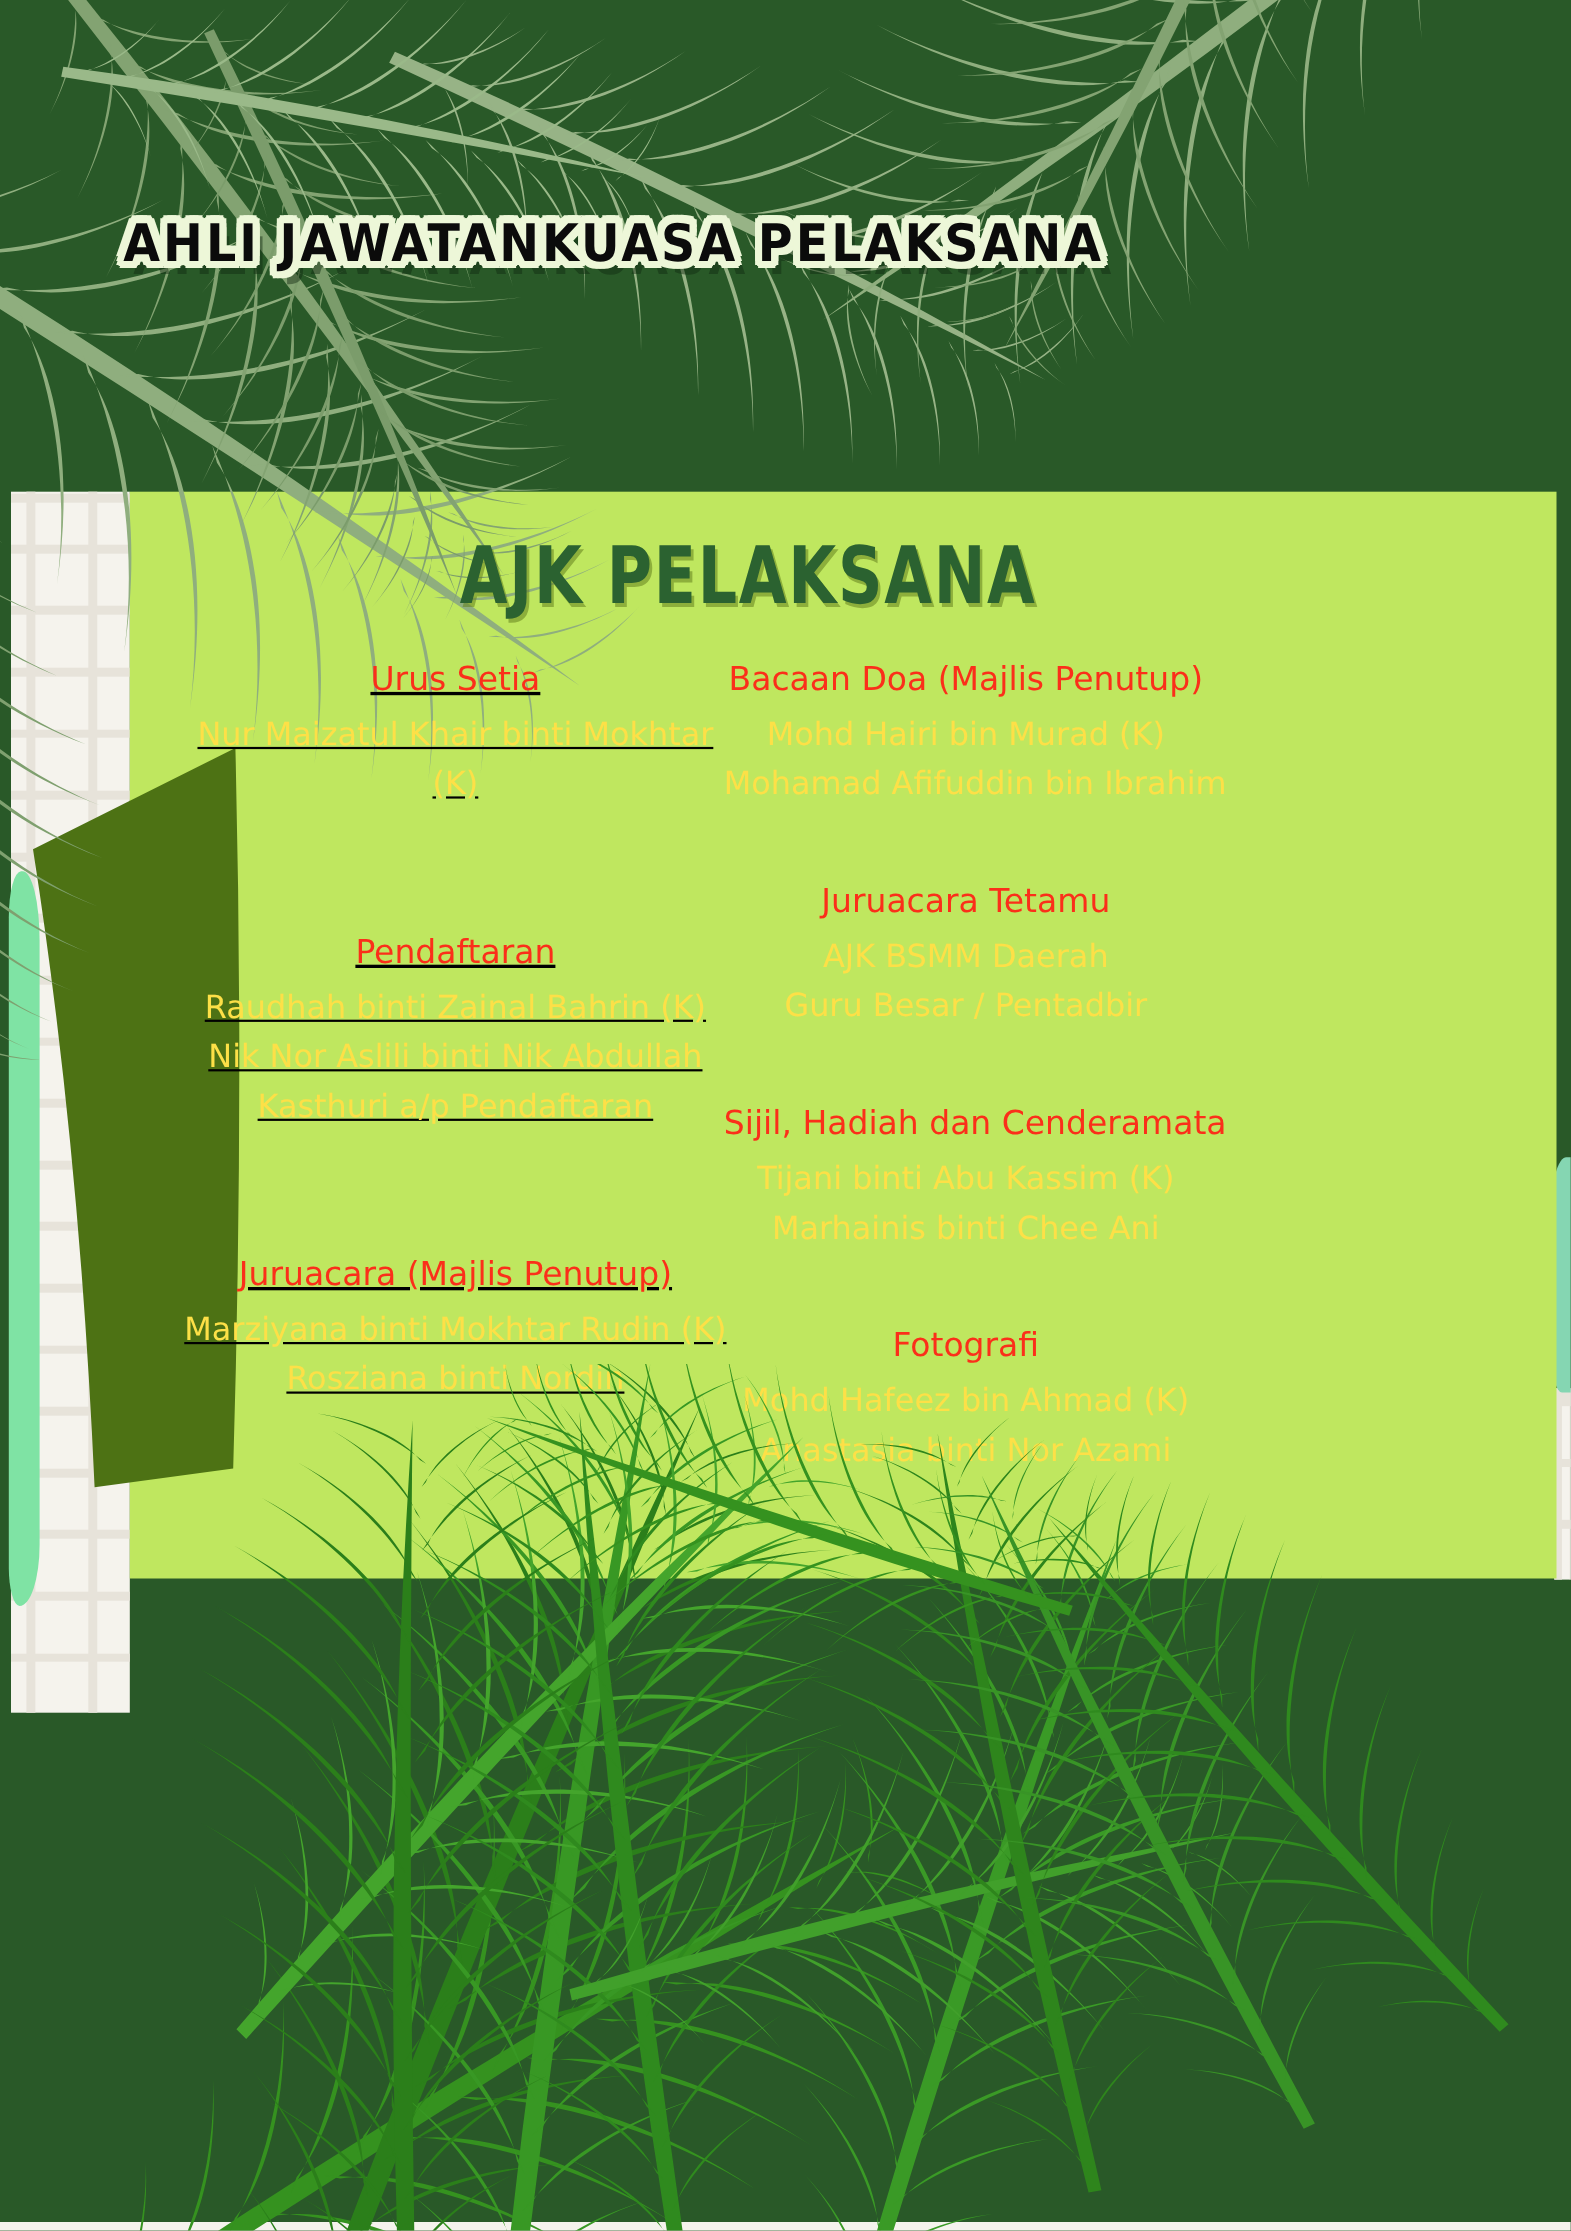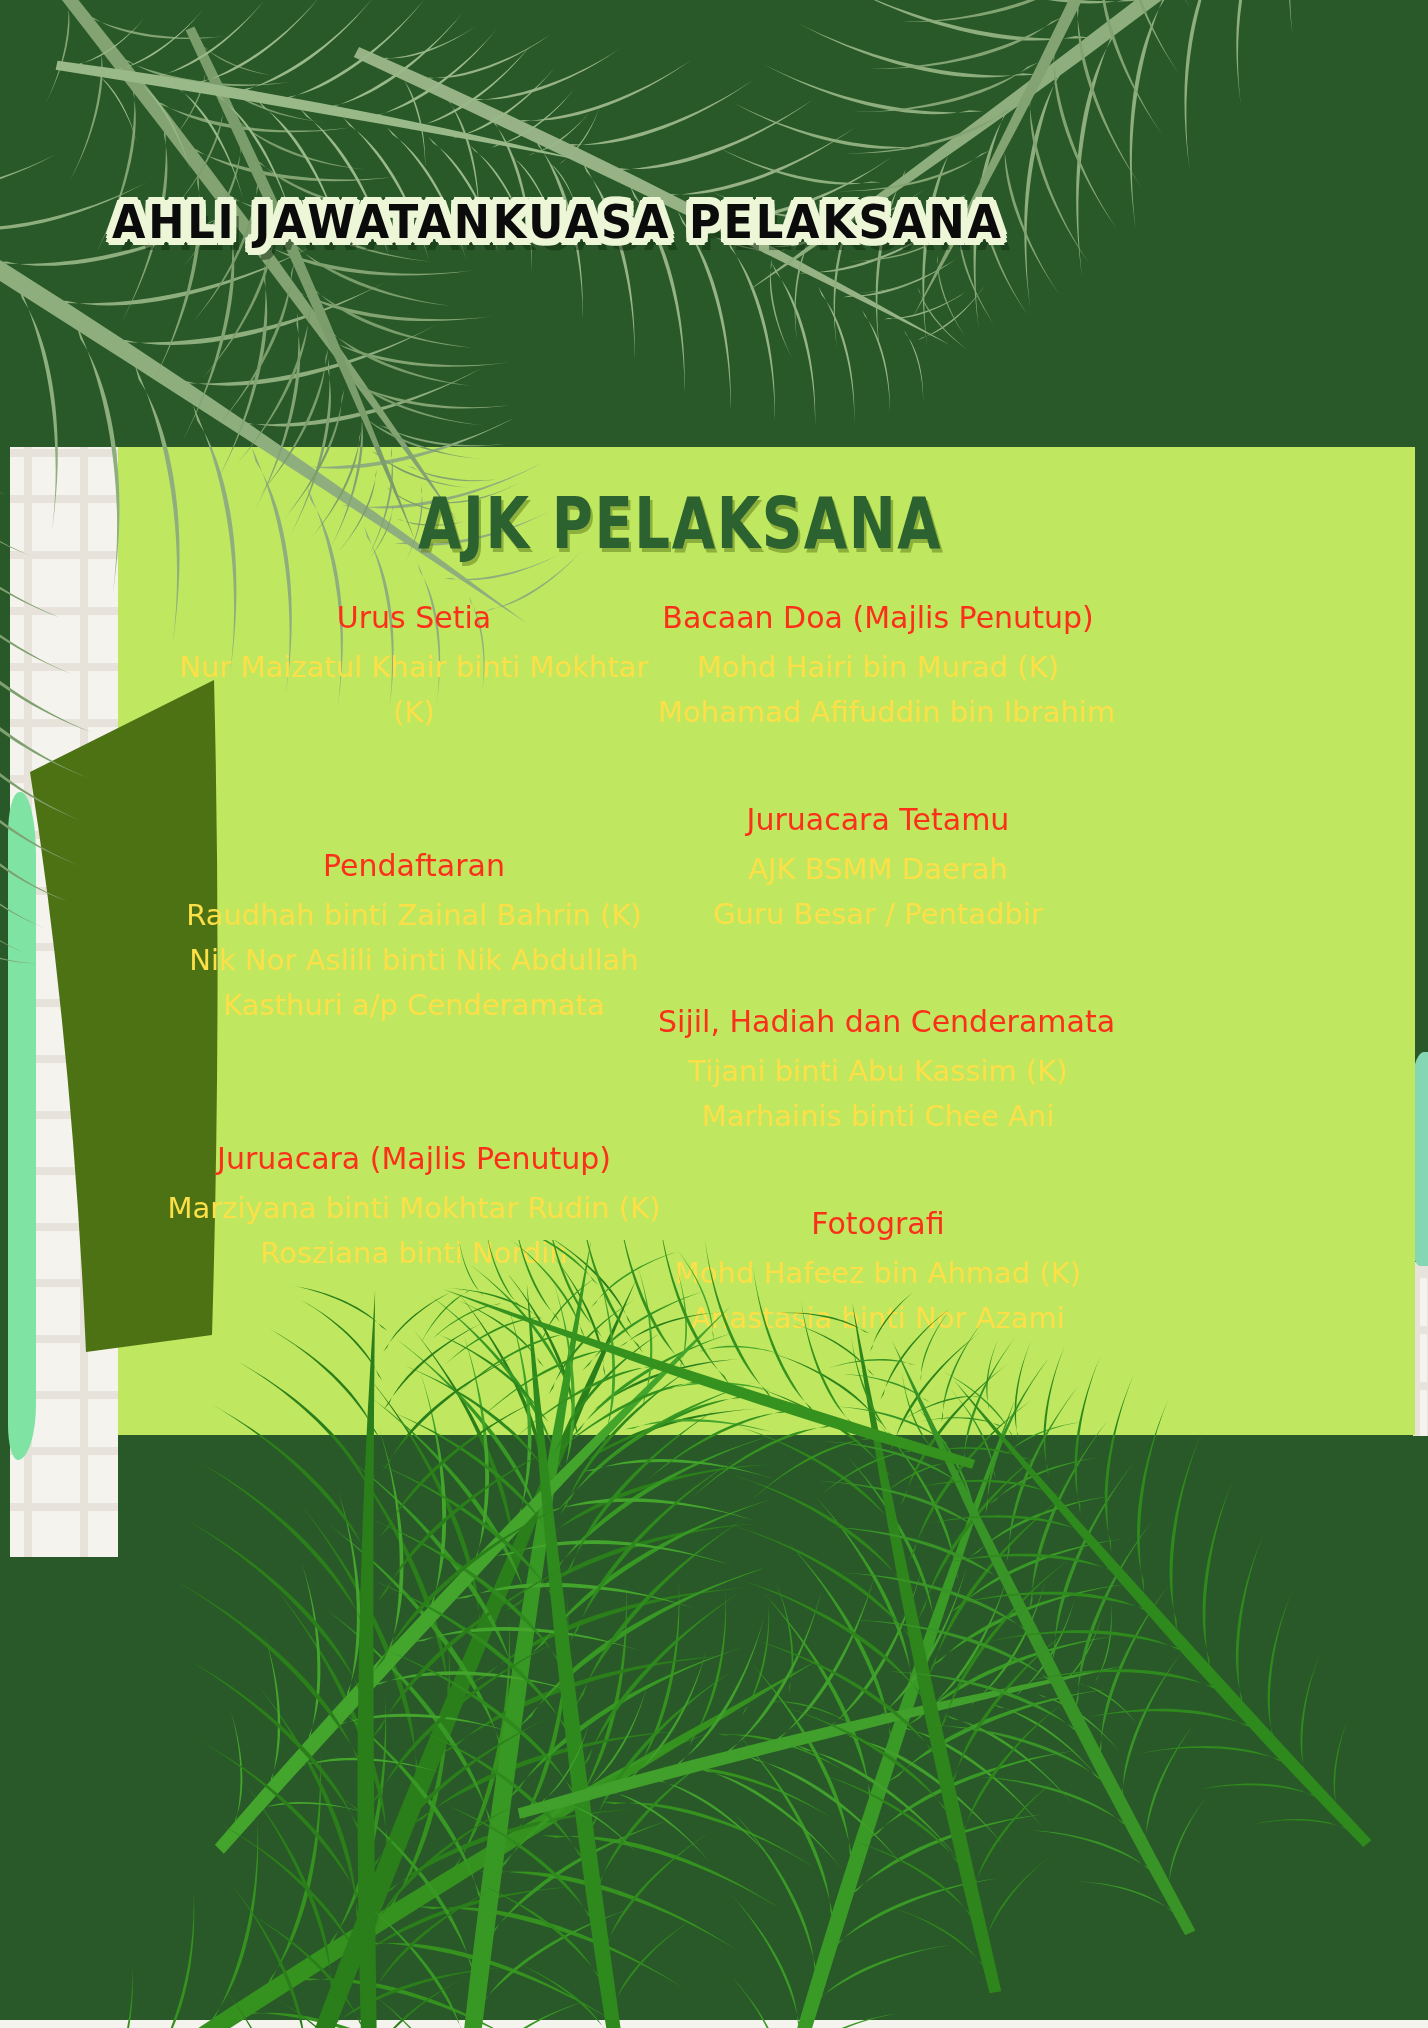--- a/index.html
+++ b/index.html
@@ -48,21 +48,21 @@
   
   .panel-content{position:absolute;left:118px;top:447px;width:1297px;height:1273px;z-index:5;}
   .ajk-heading{
     margin:34px 0 0 300px;width:fit-content;
     font-size:72px;font-weight:800;letter-spacing:2px;white-space:nowrap;
     color:#2b6230;transform:scaleX(.78);transform-origin:left top;
     text-shadow:3px 4px 0 rgba(100,130,30,.55);
   }
   .cols{display:flex;margin-top:30px;padding-left:32px;}
   .col{text-align:center;}
-  .col-left{width:528px;}
+  .col-left{width:528px;text-decoration:underline;}
   .col-right{width:440px;margin-left:-20px;}
   .section{margin-bottom:0;}
   .col-left .section{margin-bottom:108px;}
   .col-right .section{margin-bottom:62px;}
   .sec-heading{
     color:#fb2f1a;font-size:30px;line-height:46px;margin-bottom:4px;white-space:nowrap;
   }
   .line{color:#fde047;font-size:29px;line-height:45px;white-space:nowrap;}
   
   .foliage{position:absolute;pointer-events:none;}
@@ -138,21 +138,21 @@
     <div class="col col-left">
       <div class="section">
         <div class="sec-heading">Urus Setia</div>
         <div class="line">Nur Maizatul Khair binti Mokhtar</div>
         <div class="line">(K)</div>
       </div>
       <div class="section">
         <div class="sec-heading">Pendaftaran</div>
         <div class="line">Raudhah binti Zainal Bahrin (K)</div>
         <div class="line">Nik Nor Aslili binti Nik Abdullah</div>
-        <div class="line">Kasthuri a/p Cenderamata</div>
+        <div class="line">Kasthuri a/p Pendaftaran</div>
       </div>
       <div class="section">
         <div class="sec-heading">Juruacara (Majlis Penutup)</div>
         <div class="line">Marziyana binti Mokhtar Rudin (K)</div>
         <div class="line">Rosziana binti Nordin</div>
       </div>
     </div>
     <div class="col col-right">
       <div class="section">
         <div class="sec-heading">Bacaan Doa (Majlis Penutup)</div>

